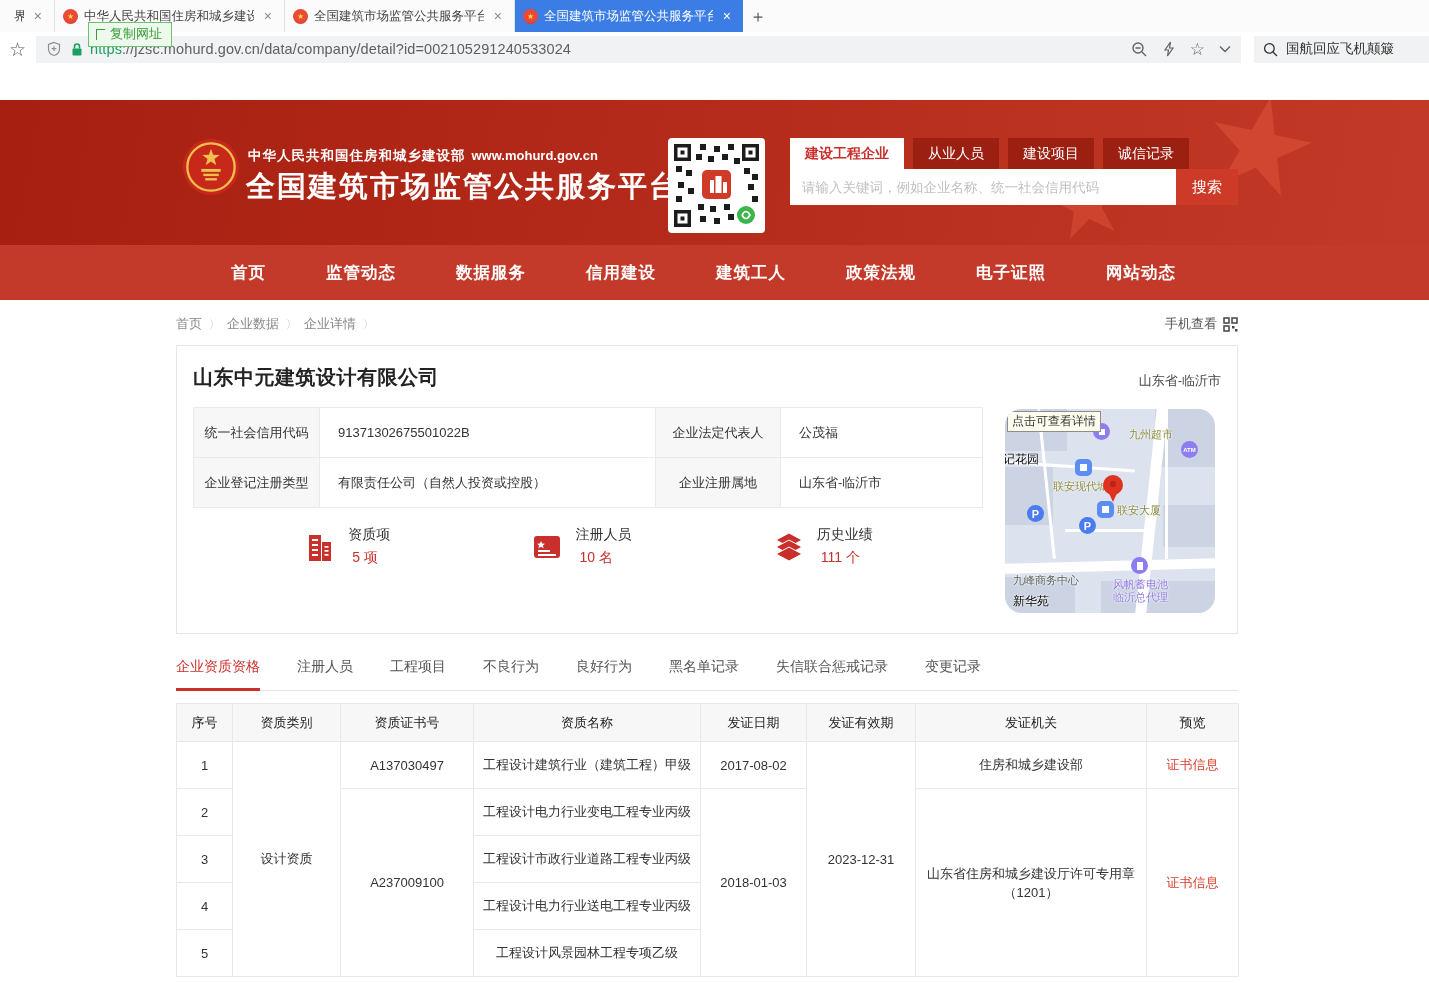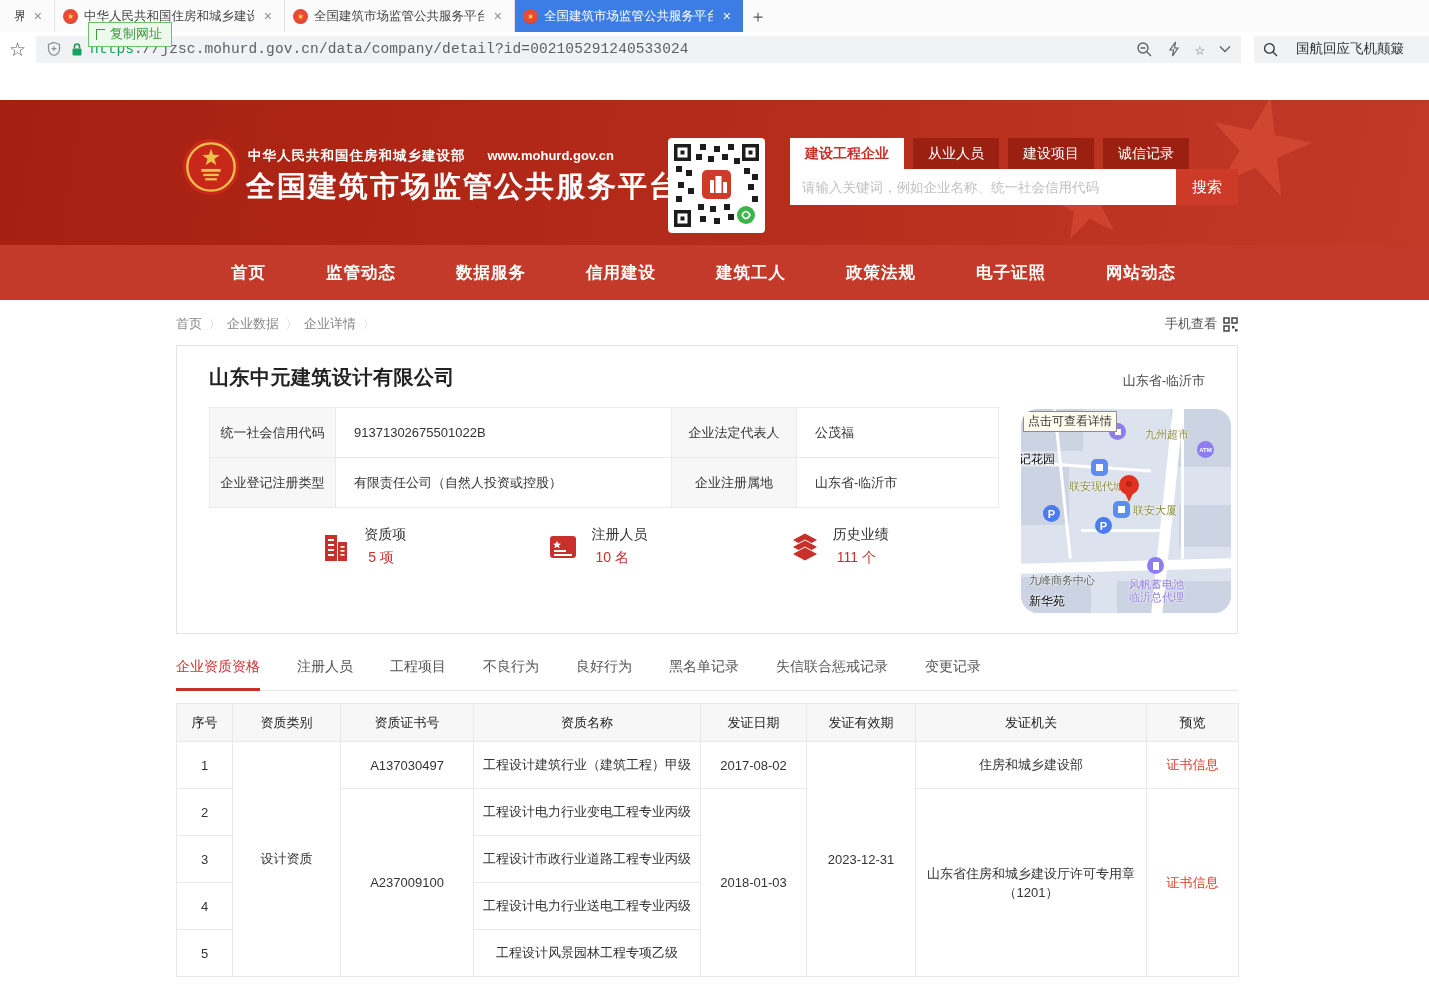--- a/index.html
+++ b/index.html
@@ -22,38 +22,38 @@
   .newtab { width:30px; display:flex; align-items:center; justify-content:center;
             font-size:17px; color:#555; }
   .copy-tooltip { position:absolute; left:88px; top:22px; z-index:60; background:#ecf9ec;
                   border:1px solid #6fc06f; color:#3a9b3a; font-size:13px; padding:2px 9px 3px 7px;
                   display:flex; align-items:center; gap:5px; }
   .copy-glyph { width:9px; height:11px; border:1.5px solid #3a9b3a; border-right:none; border-bottom:none; display:inline-block; }
 
   .urlrow { height:34px; background:#fff; display:flex; align-items:center; }
   .bookmark-star { font-size:19px; color:#555; margin:0 10px 0 9px; }
   .urlfield { height:27px; background:#f1f2f3; flex:none; width:1205px; display:flex;
-              align-items:center; padding:0 10px;font-family:Liberation Mono, monospace; }
+              align-items:center; padding:0 10px; }
   .urltext { font-size:14.5px; color:#5d6167; margin-left:6px; letter-spacing:0.1px; }
   .urltext .scheme { color:#17a05e; }
   .urlicons { margin-left:auto; display:flex; align-items:center; gap:14px; color:#5f6368; }
   .quicksearch { height:27px; background:#f1f2f3; margin-left:13px; flex:1; display:flex;
-                 align-items:center; padding:0 9px; gap:18px; font-size:13.5px; color:#333; }
+                 align-items:center; padding:0 9px; gap:8px; font-size:13.5px; color:#333; }
   .icon-svg { display:block; }
   .whitegap { height:34px; background:#fff; }
 
   
   .banner { height:145px; background:linear-gradient(100deg,#a61f10 0%, #b42a1a 45%, #c23a27 100%);
             position:relative; overflow:hidden; }
   .banner .star-deco { position:absolute; color:rgba(255,110,80,.28); font-size:130px; line-height:1; }
   .banner-inner { margin-left:176px; width:1062px; height:100%; position:relative; }
   .emblem { position:absolute; left:6px; top:38px; }
   .hdr-line1 { position:absolute; left:72px; top:47px; color:#fff; font-size:13.5px; font-weight:bold;
                letter-spacing:1px; white-space:nowrap; }
-  .hdr-line1 .site { margin-left:22px; letter-spacing:0; font-size:13px; }
+  .hdr-line1 .site { margin-left:6px; letter-spacing:0; font-size:13px; }
   .hdr-title { position:absolute; left:70px; top:67px; color:#fff; font-size:29px; font-weight:bold;
                letter-spacing:2px; white-space:nowrap; }
   .qrbox { position:absolute; left:492px; top:38px; width:97px; height:95px; background:#fff;
            border-radius:4px; display:flex; align-items:center; justify-content:center; }
 
   .hsearch { position:absolute; left:614px; top:38px; width:448px; }
   .hsearch-tabs { display:flex; gap:9px; height:31px;text-align:right; }
   .hsearch-tab { background:#9c2012; color:#fff; font-size:14px; padding:0 15px; display:flex;
                  align-items:center; }
   .hsearch-tab.active { background:#fff; color:#c9302c; font-weight:bold; }
@@ -72,21 +72,21 @@
 
   
   .breadcrumb-row { margin:15px 0 0 176px; width:1062px; display:flex; align-items:center;
                     font-size:13px; color:#888; }
   .crumb { color:#888; }
   .crumb-sep { color:#bbb; margin:0 7px; font-size:11px; }
   .mobile-view { margin-left:auto; display:flex; align-items:center; gap:6px; color:#555; font-size:13px; }
 
   
   .card { margin:12px 0 0 176px; width:1062px; border:1px solid #e5e5e5; background:#fff;
-          padding:18px 32px 20px; }
+          padding:18px 16px 20px; }
   .card-titlerow { display:flex; justify-content:space-between; align-items:flex-start; }
   .company-name { font-size:20px; color:#222; font-weight:bold; letter-spacing:0.5px; }
   .company-region { font-size:13px; color:#444; margin-top:8px; }
   .card-body { display:flex; margin-top:16px; gap:22px; }
   .info-col { width:790px; }
   table.info { border-collapse:collapse; width:790px; table-layout:fixed; }
   table.info td { border:1px solid #eaeaea; height:50px; font-size:13px; color:#333; }
   td.ilabel { background:#f7f7f7; text-align:center; width:126px; }
   td.ivalue { padding-left:18px; }
   .stats { display:flex; justify-content:space-around; margin-top:18px; padding:0 40px; }

